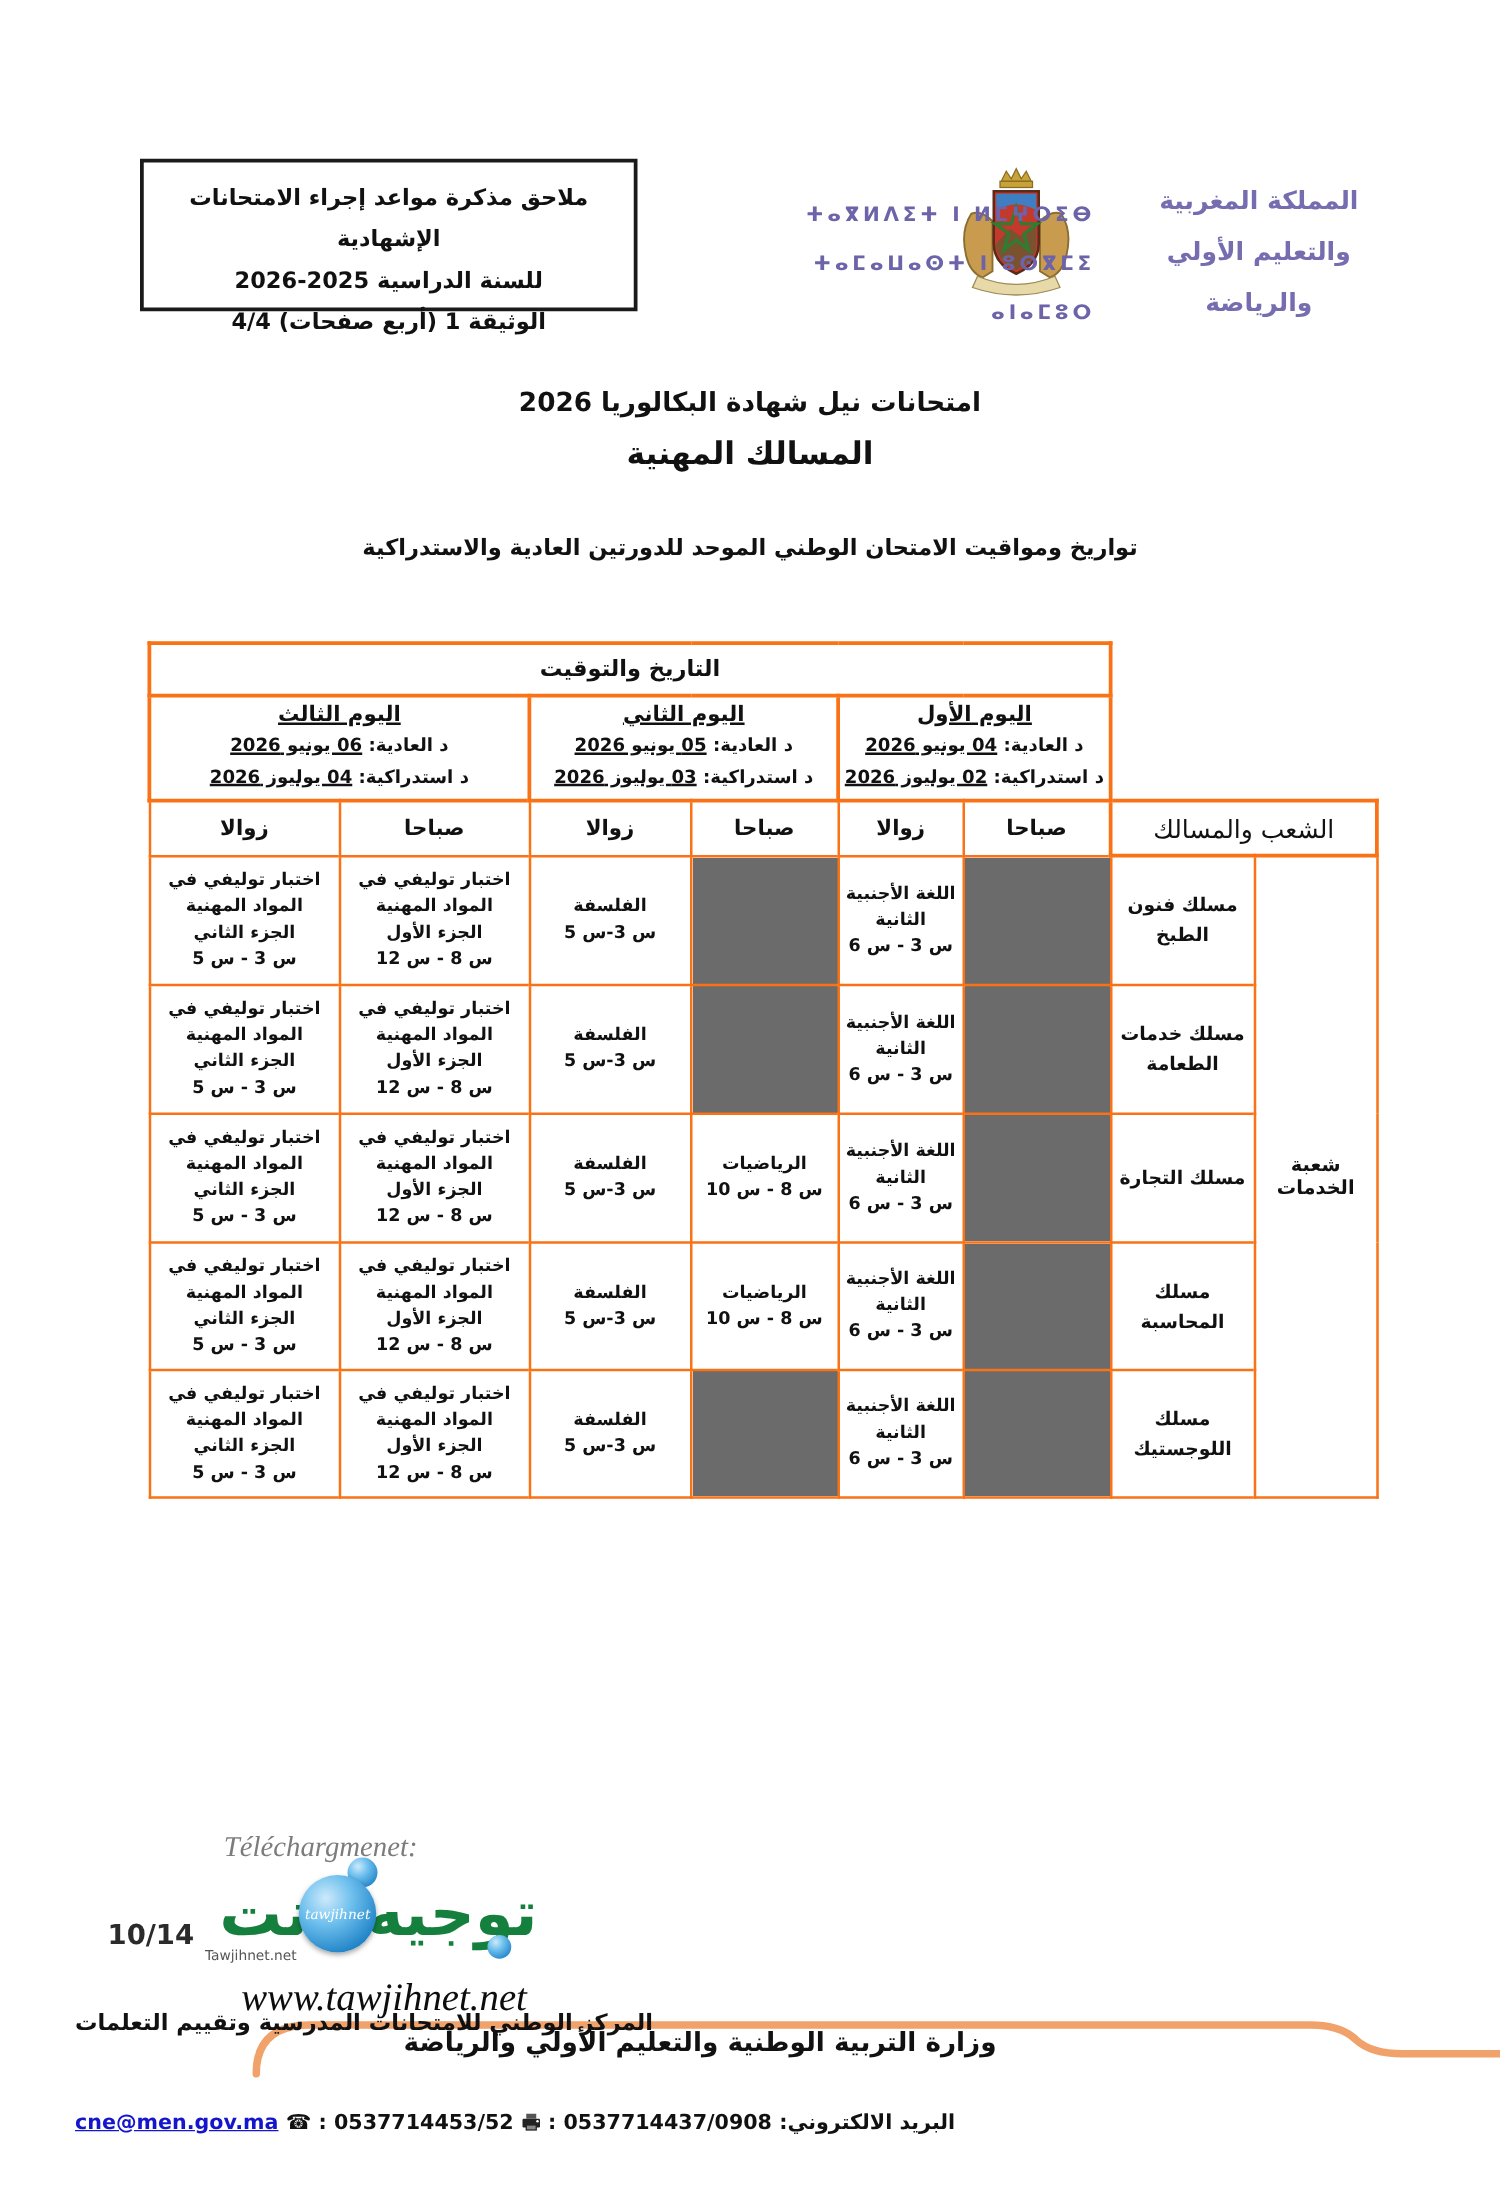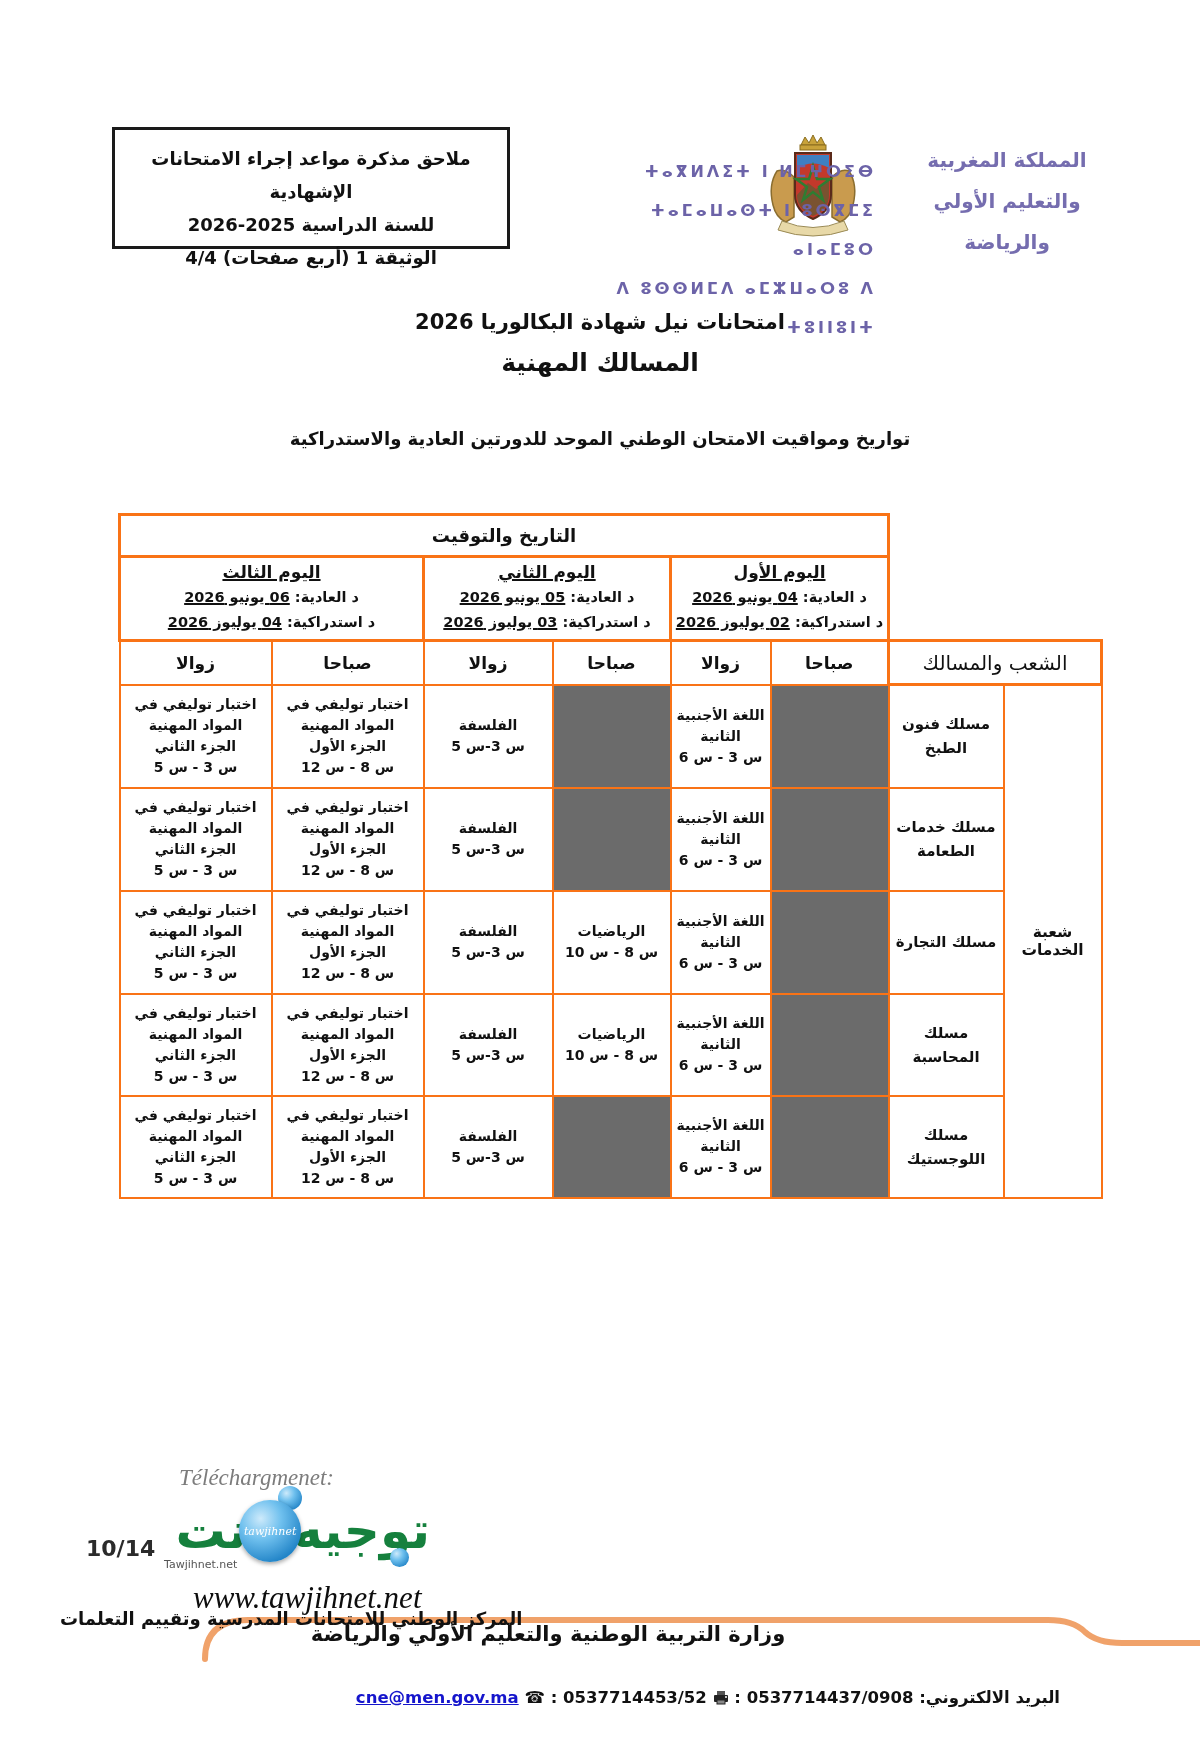--- a/index.html
+++ b/index.html
@@ -50,25 +50,25 @@
   .sphere span{color:#fff;font-size:11px;font-style:italic;font-family:"DejaVu Serif",serif;}
   .mini-sphere{position:absolute;border-radius:50%;
           background:radial-gradient(circle at 35% 30%,#cdeafb 0%,#6fc0ee 35%,#1b7fc4 85%);}
   .ms1{width:24px;height:24px;left:118px;top:-10px;}
   .ms2{width:19px;height:19px;left:230px;top:52px;}
   .logo-caption{position:absolute;left:4px;top:62px;font-size:11px;color:#555;direction:ltr;}
   .pageno{position:absolute;left:86px;top:1536px;font-size:22px;font-weight:bold;color:#2b2b2b;}
   .site{position:absolute;left:193px;top:1580px;font-family:"Liberation Serif","DejaVu Serif",serif;
         font-style:italic;font-size:31px;color:#0d0d0d;}
   .swoosh{position:absolute;left:170px;top:1595px;}
-  .f-min1{position:absolute;left:48px;top:1622px;width:1000px;text-align:center;direction:rtl;
+  .f-min1{position:absolute;left:60px;top:1622px;width:1000px;text-align:center;direction:rtl;
           font-size:21px;font-weight:bold;}
   .f-min2{position:absolute;left:60px;top:1608px;width:1000px;text-align:left;direction:rtl;
           font-size:18px;font-weight:bold;}
-  .f-contact{position:absolute;left:60px;top:1688px;width:1000px;text-align:right;direction:rtl;
+  .f-contact{position:absolute;left:60px;top:1688px;width:1000px;text-align:left;direction:rtl;
           font-size:16.5px;font-weight:bold;}
   .f-contact .email{color:#1515cc;text-decoration:underline;font-weight:bold;direction:ltr;unicode-bidi:embed;}
   .num{direction:ltr;unicode-bidi:embed;}
   .fax-svg,.f-contact svg{vertical-align:-2px;}
 </style>
 </head>
 <body>
 
 <div class="page">
 
@@ -93,21 +93,20 @@
   </div>
 
   <div class="ministry-ar">
     <div>المملكة المغربية</div>
     <div>والتعليم الأولي والرياضة</div>
   </div>
 
   <div class="tifinagh">
     <div>ⵜⴰⴳⵍⴷⵉⵜ ⵏ ⵍⵎⵖⵔⵉⴱ</div>
     <div>ⵜⴰⵎⴰⵡⴰⵙⵜ ⵏ ⵓⵙⴳⵎⵉ ⴰⵏⴰⵎⵓⵔ</div>
-    <div>ⴷ ⵓⵙⵙⵍⵎⴷ ⴰⵎⵣⵡⴰⵔⵓ ⴷ ⵜⵓⵏⵏⵓⵏⵜ</div>
   </div>
 
   <div class="t1">امتحانات نيل شهادة البكالوريا 2026</div>
   <div class="t2">المسالك المهنية</div>
   <div class="t3">تواريخ ومواقيت الامتحان الوطني الموحد للدورتين العادية والاستدراكية</div>
 
   <div class="sched">
     <table>
       <colgroup>
         <col style="width:98px">

